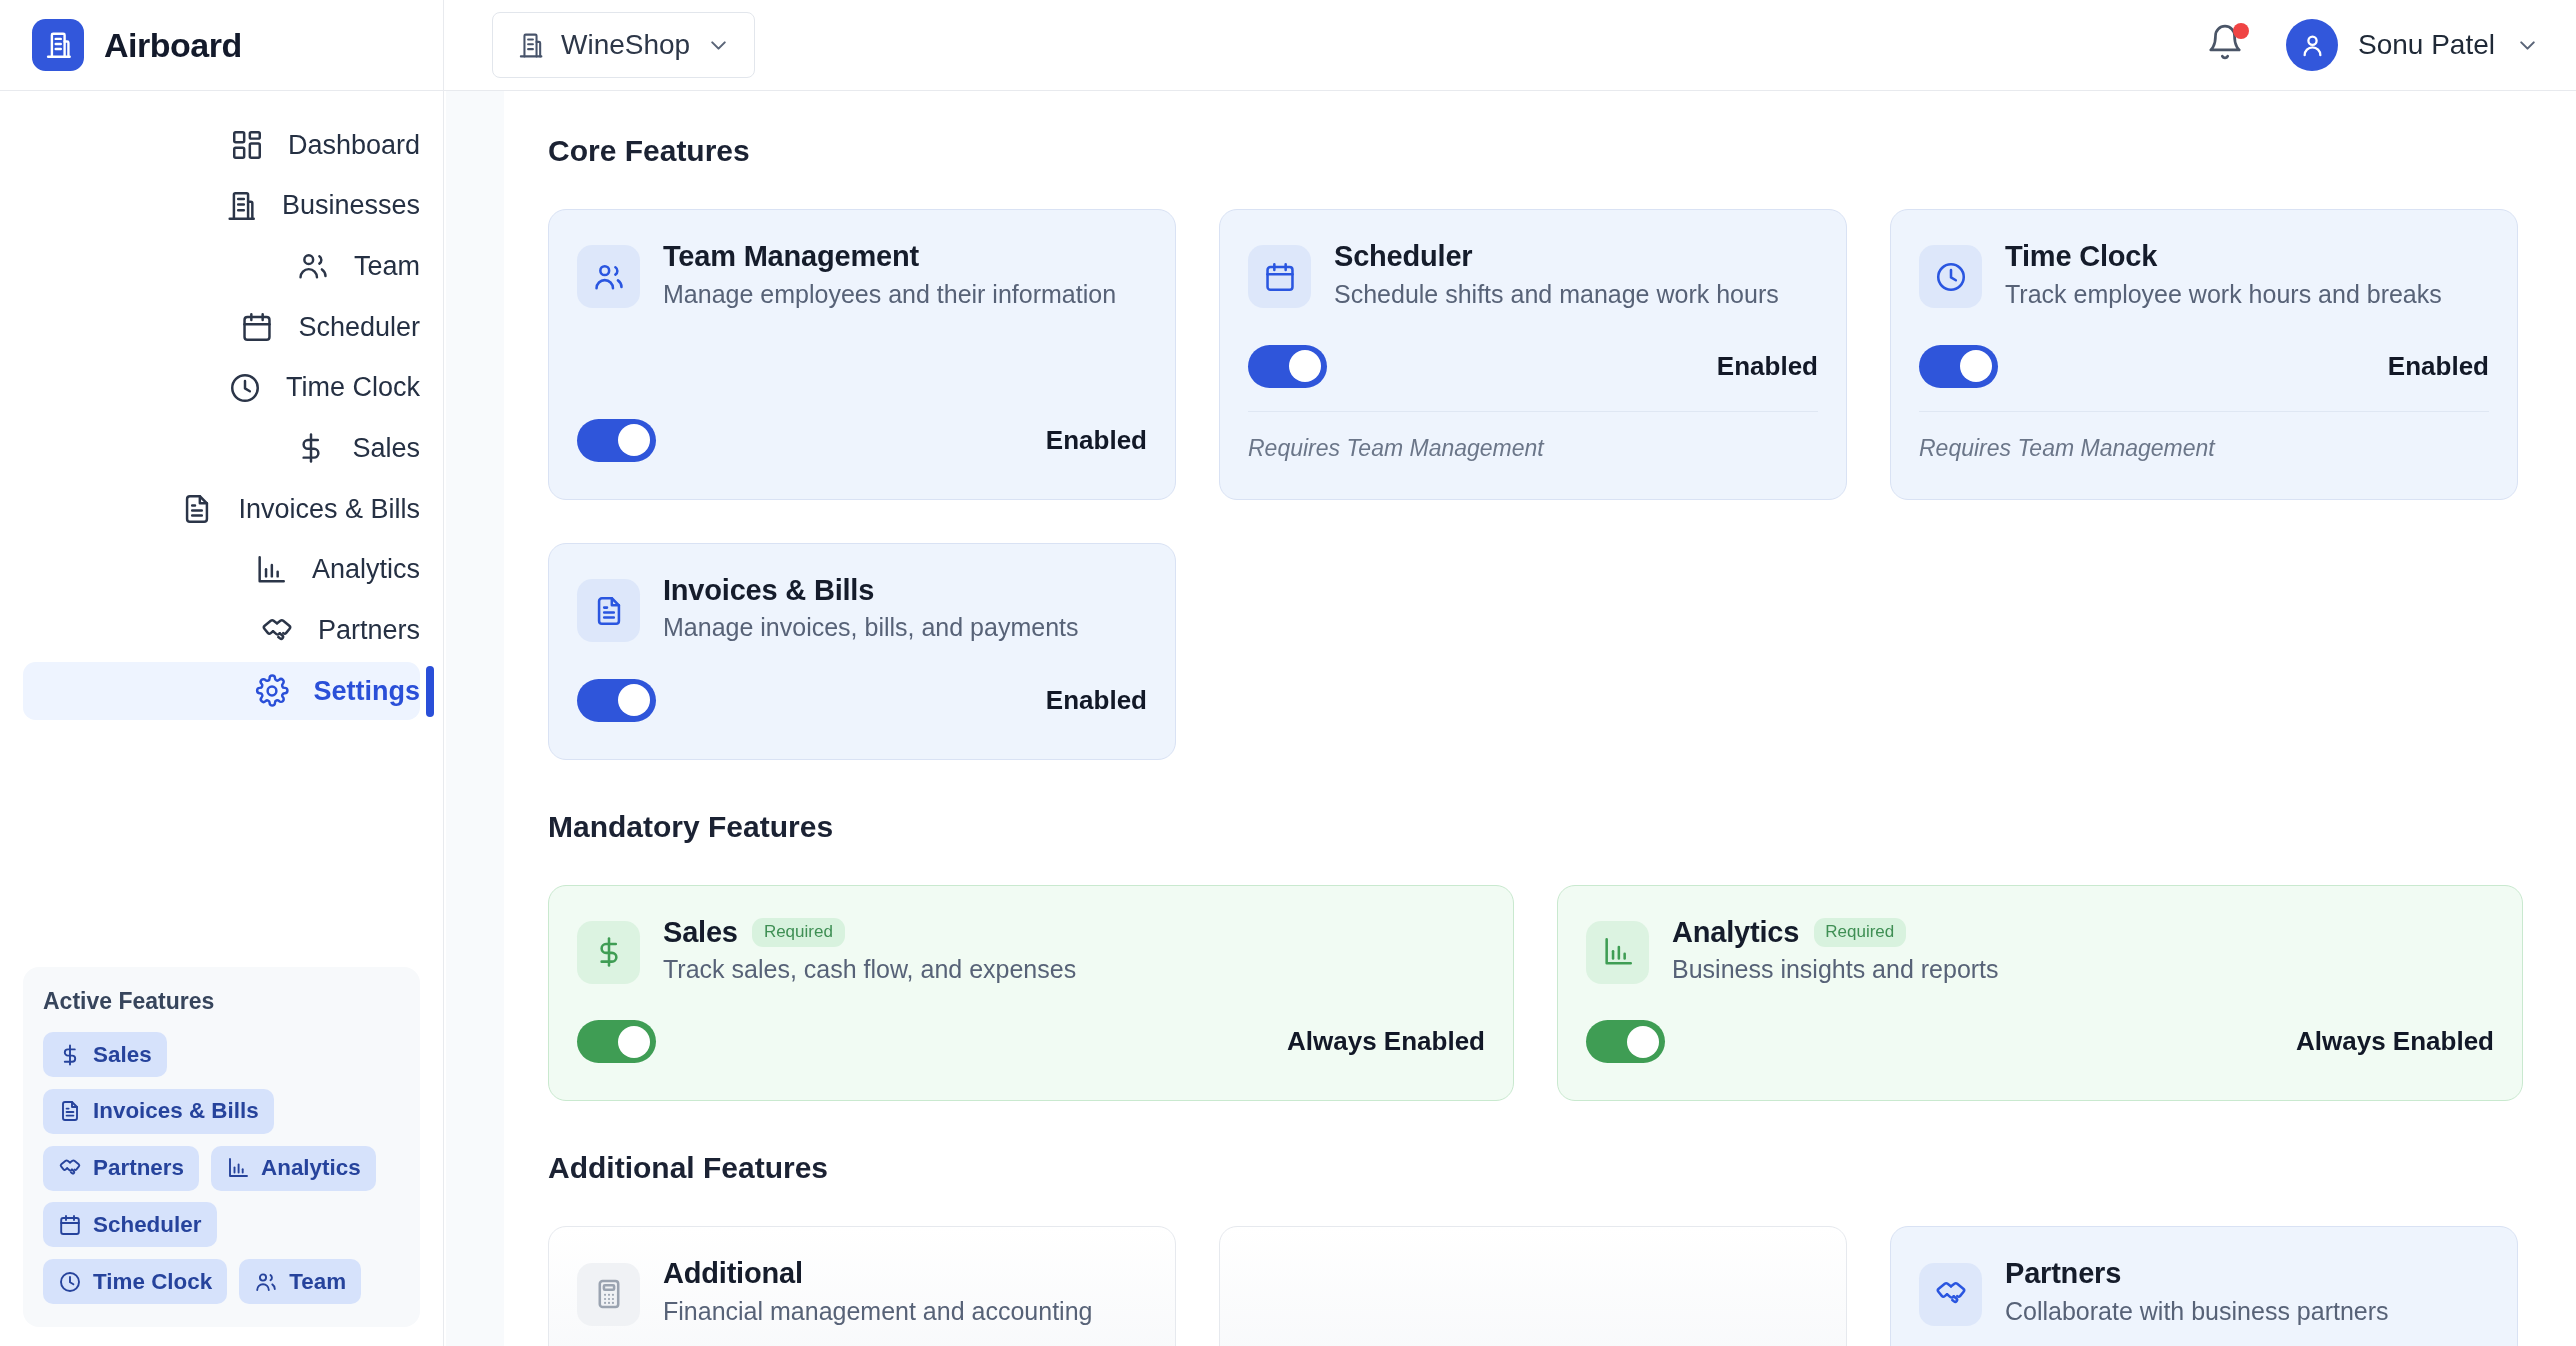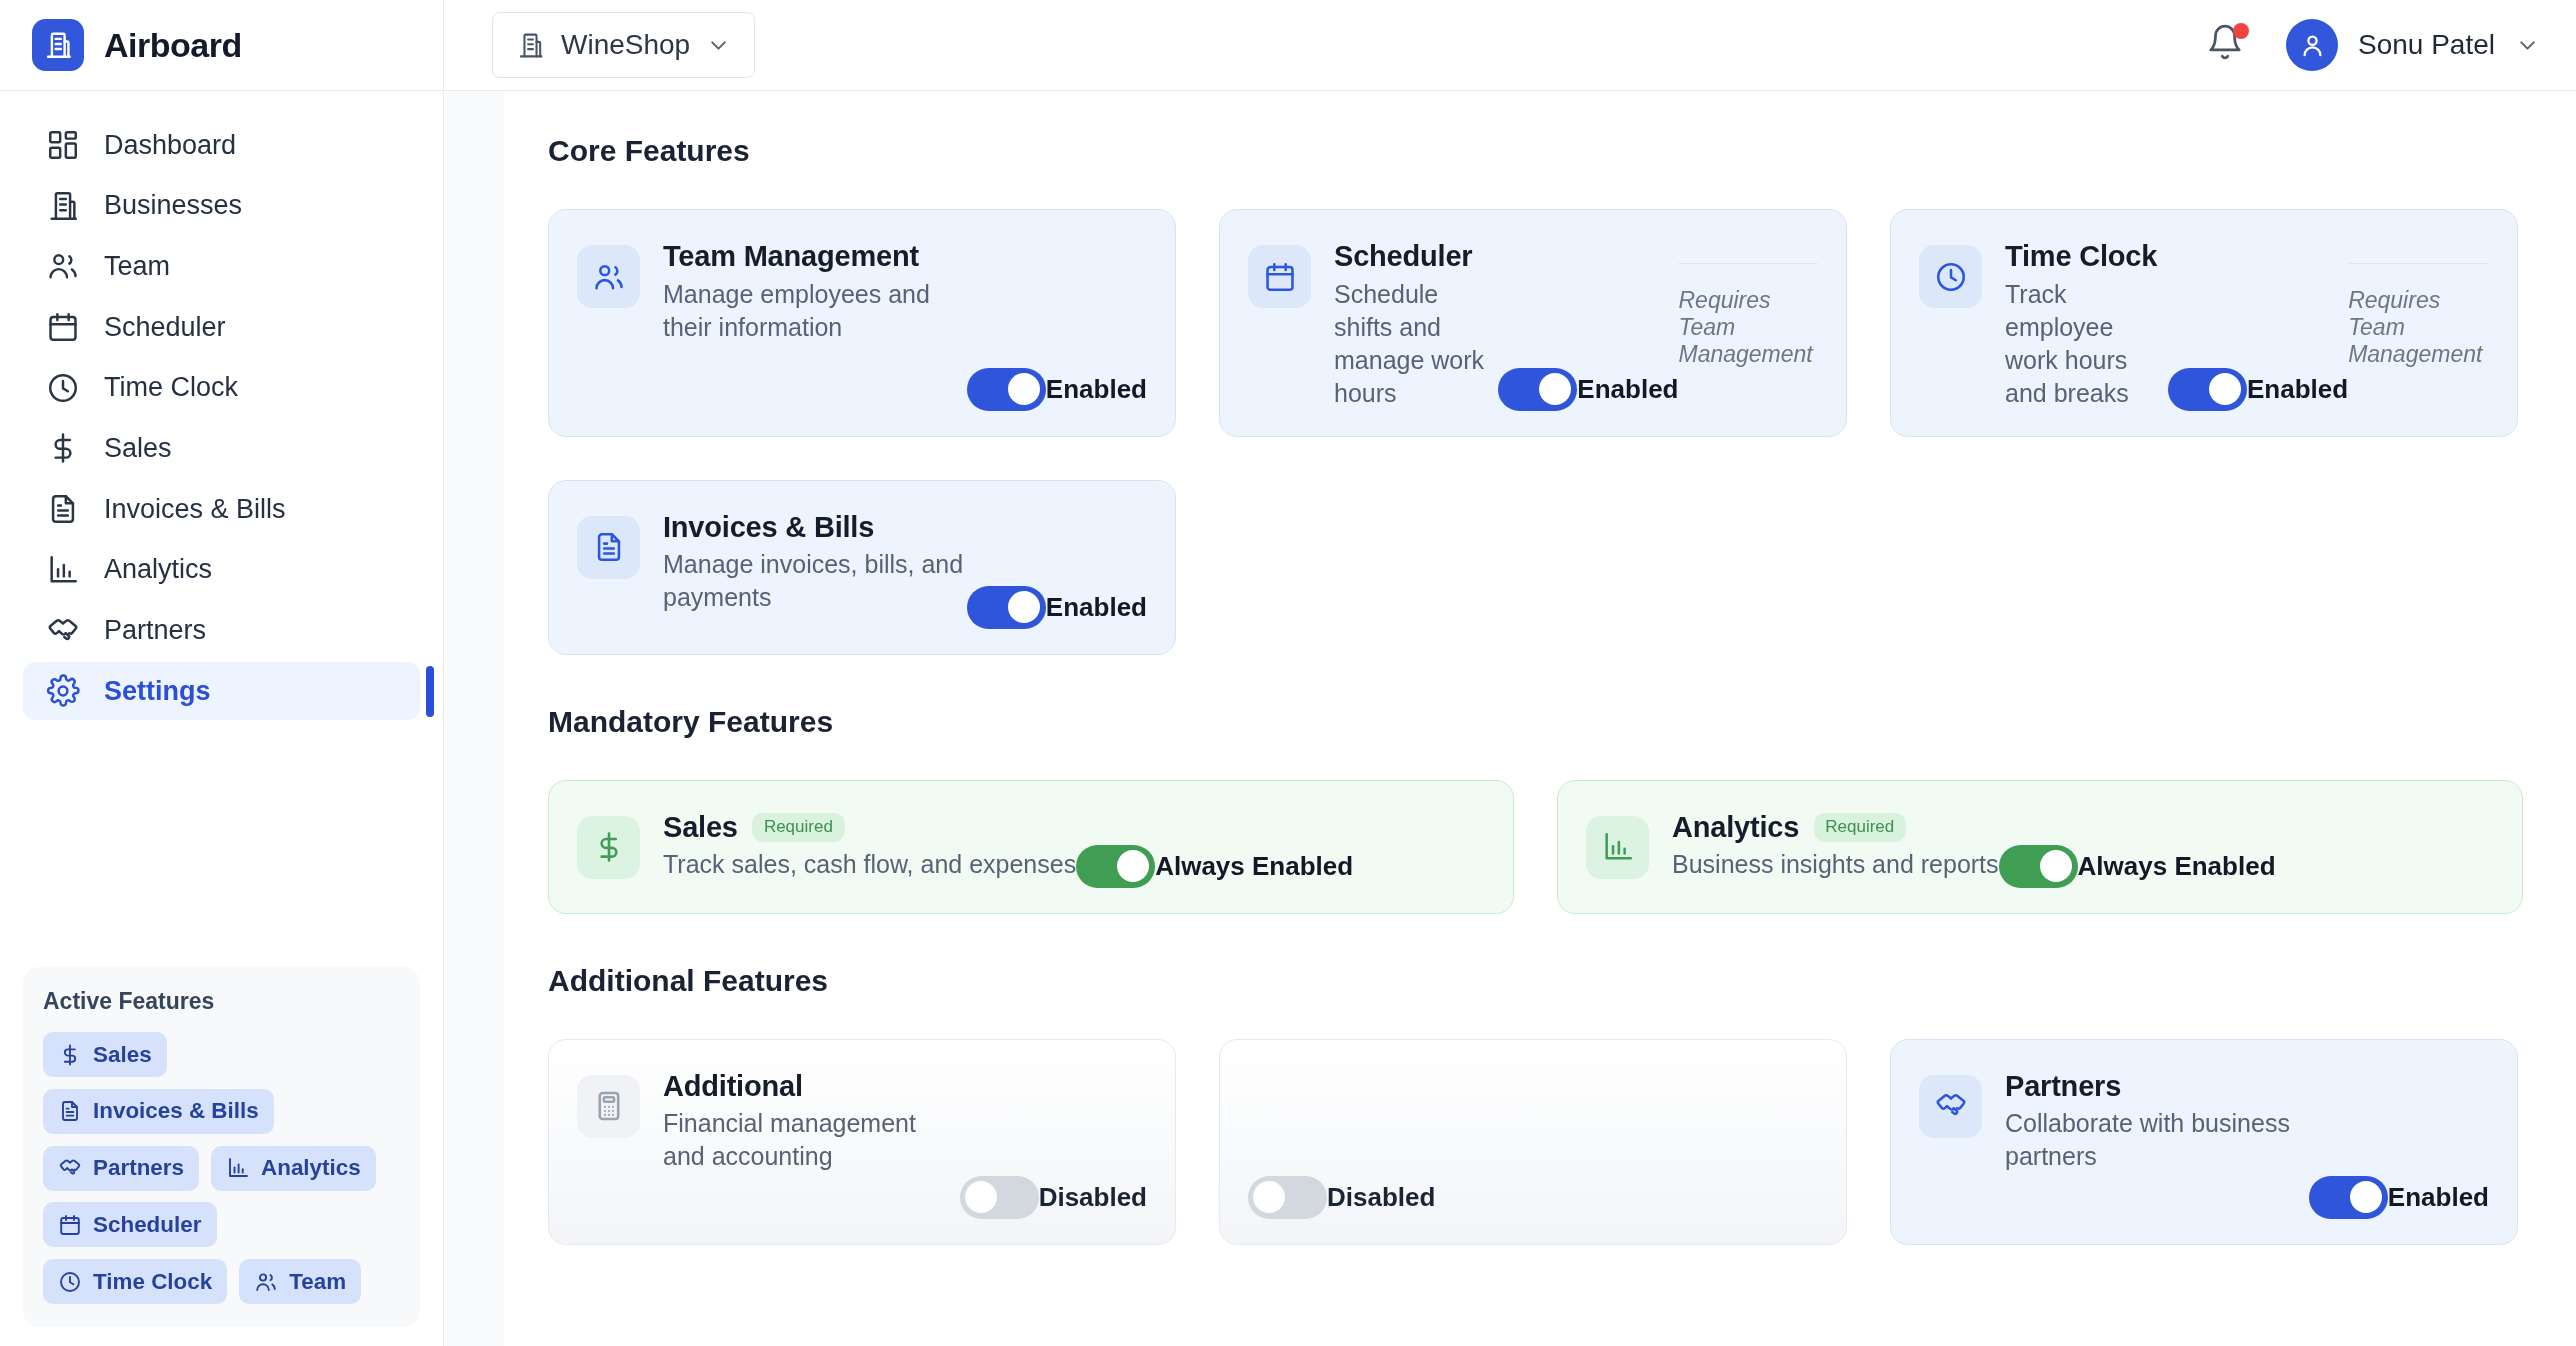--- a/index.html
+++ b/index.html
@@ -79,20 +79,21 @@
     border-right: 1.8px solid #e8eaee;
     display: flex; flex-direction: column;
   }
   .nav { padding: 25px 23px 0 23px; display: flex; flex-direction: column; gap: 2.7px; }
   .nav-item {
     position: relative;
     height: 58px; border-radius: 12.6px;
     display: flex; align-items: center; gap: 24px;
     padding-left: 23px;
     cursor: pointer;
+    justify-content: flex-end;
   }
   .nav-label { font-size: 27px; color: #253043; font-weight: 400; }
   .nav-item.active { background: #eef4ff; }
   .nav-item.active .nav-label { color: #2a4fd8; font-weight: 600; }
   .nav-item.active .nav-ico { color: #2a4fd8; }
   .nav-item .nav-ico { color: #2b3548; display:flex; width: 34px; height: 34px; }
   .active-bar {
     position: absolute; right: -13.5px; top: 3.6px;
     width: 7.2px; height: 51px;
     background: #2a4fd8;
@@ -152,22 +153,22 @@
     display: grid;
     grid-template-columns: repeat(2, 966px);
     gap: 43px;
   }
 
   
   .card {
     border-radius: 18px;
     border: 1.8px solid #d9e2f4;
     background: #eef4fd;
-    padding: 30px 28px 25px 28px;
-    display: flex; flex-direction: row;
+    padding: 30px 28px 37px 28px;
+    display: flex; flex-direction: column;
     cursor: pointer;
   }
   .card.disabled {
     border-color: #e6e9ee;
     background: linear-gradient(180deg, #ffffff 0%, #f3f5f8 100%);
   }
   .card.mandatory {
     border-color: #c9e9cf;
     background: #f1fbf3;
   }

